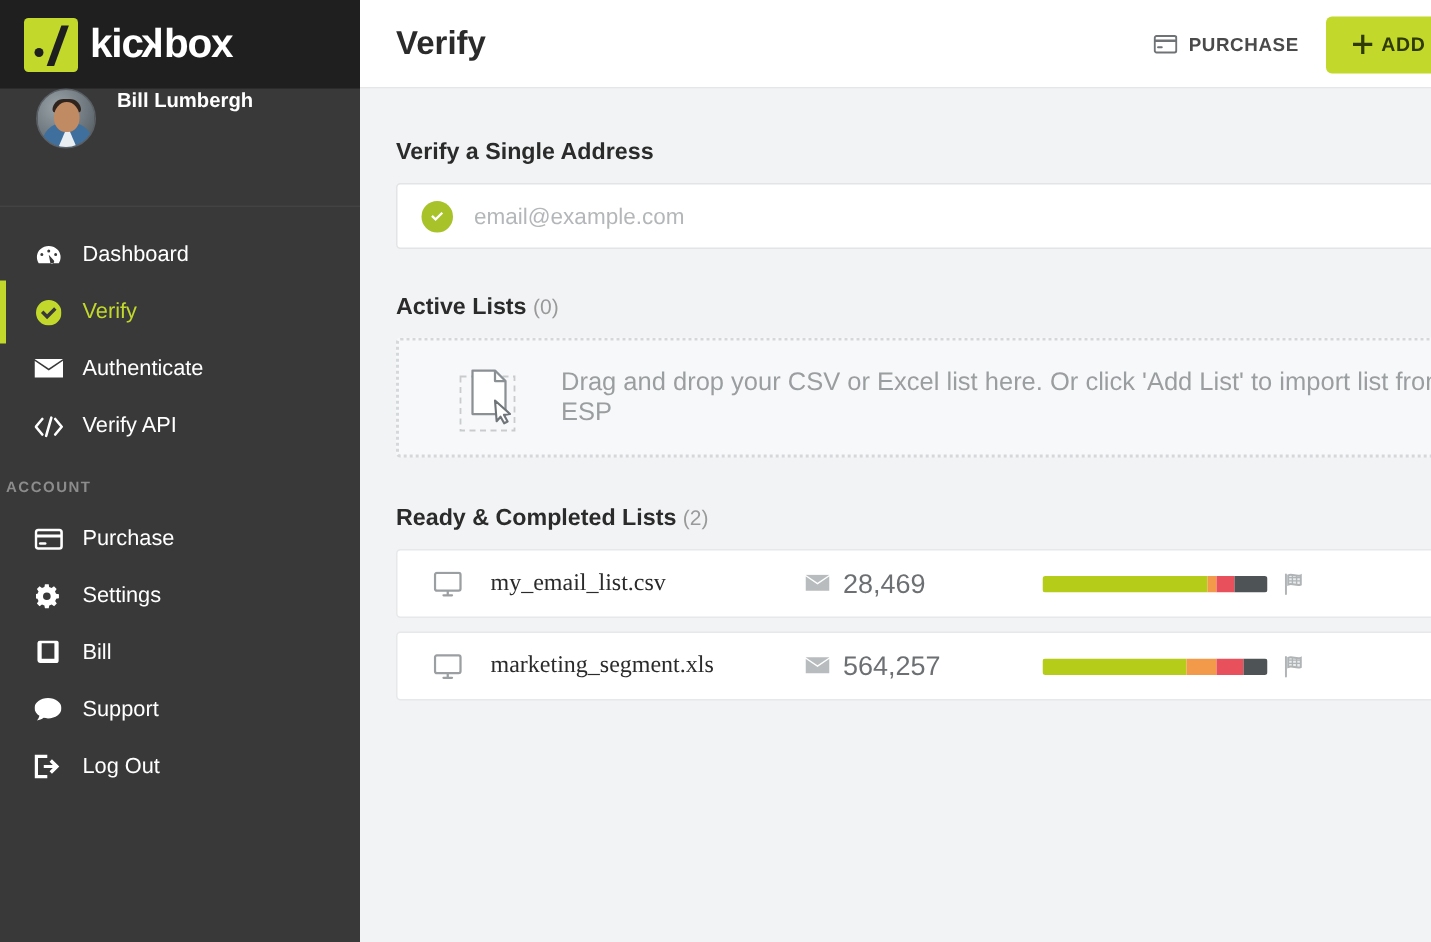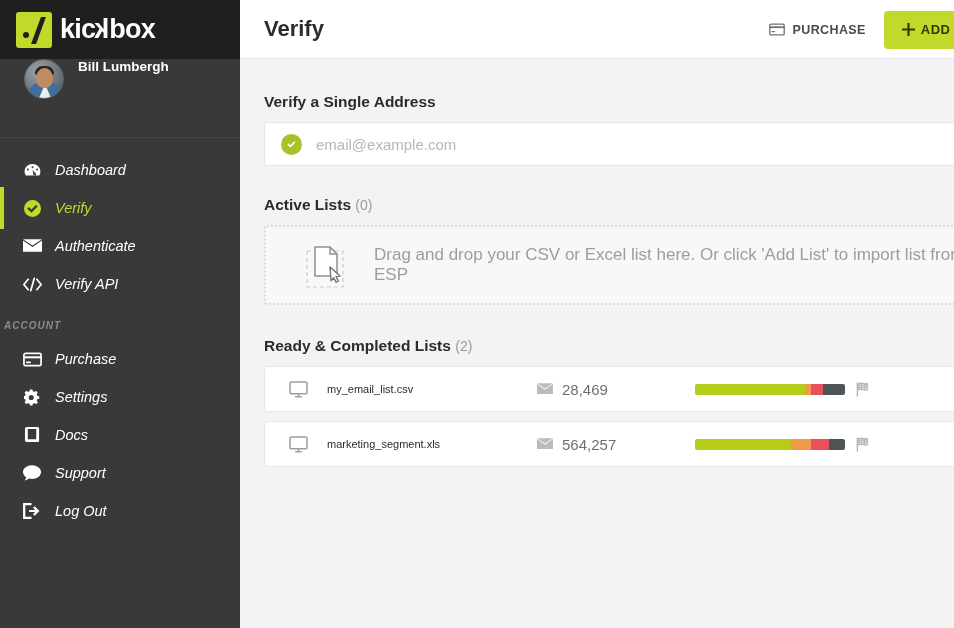--- a/index.html
+++ b/index.html
@@ -61,21 +61,21 @@
     background: #3f6f9c; left: 3px; bottom: 0;
   }
   .avatar .shirt {
     position: absolute; width: 12px; height: 14px; background: #e8eef2;
     left: 14px; bottom: 0; clip-path: polygon(50% 0, 100% 100%, 0 100%);
   }
   .user-name {
     color: #fff; font-size: 13.5px; font-weight: bold; margin-left: 14px;
   }
 
-  .nav { padding-top: 14px; font-style: italic; }
+  .nav { padding-top: 14px; }
   .nav-item {
     display: flex; align-items: center; height: 36px;
     padding-left: 21px; position: relative; cursor: pointer;
     margin-bottom: 2px;
   }
   .nav-item .ico {
     width: 22px; flex: 0 0 22px; display: flex; align-items: center;
     justify-content: center; color: #ffffff;
   }
   .nav-item .lbl {
@@ -148,25 +148,25 @@
   .dz-icon { width: 46px; height: 46px; position: relative; flex: 0 0 46px; }
   .dz-text { font-size: 17px; color: #9b9ea0; margin-left: 22px; }
 
   .list-card {
     background: #ffffff; border: 1px solid #e6e8e9; border-radius: 3px;
     height: 46px; width: 760px; display: flex; align-items: center;
     margin-bottom: 9px; position: relative;
   }
   .row-mon { margin-left: 24px; flex: 0 0 20px; }
   .row-name {
-    font-size: 11px; color: #2b2b2b; margin-left: 18px;
-    width: 210px; overflow: hidden; white-space: nowrap;
+    font-size: 16px; color: #2b2b2b; margin-left: 18px;
+    width: 210px; overflow: hidden; white-space: nowrap; font-family: Liberation Serif, serif;
   }
   .row-count-wrap { display: flex; align-items: center; gap: 9px; width: 150px; }
-  .row-count { font-size: 15px; color: #6d7073; }
+  .row-count { font-size: 18px; color: #6d7073; }
   .bar {
     width: 150px; height: 11px; border-radius: 2px; overflow: hidden;
     display: flex; margin-left: 8px;
   }
   .bar i { display: block; height: 100%; }
   .row-flag { margin-left: 11px; }
 
   svg { display: block; }
 </style>
 </head>
@@ -256,21 +256,21 @@
         <span class="lbl">Settings</span>
       </div>
 
       <div class="nav-item">
         <span class="ico">
           <svg width="17" height="16" viewBox="0 0 18 17" fill="currentColor">
             <path d="M3 0h11.5c.8 0 1.5.7 1.5 1.5v13c0 .8-.7 1.5-1.5 1.5H3c-1.1 0-2-.9-2-2V2c0-1.1.9-2 2-2zm1 2v11h9V2H4z"></path>
             <path d="M5.5 4h6v1.4h-6zM5.5 6.7h6v1.4h-6z" fill="#393939"></path>
           </svg>
         </span>
-        <span class="lbl">Docs</span>
+        <span class="lbl">Bill</span>
       </div>
 
       <div class="nav-item">
         <span class="ico">
           <svg width="18" height="16" viewBox="0 0 20 17" fill="currentColor">
             <path d="M10 0C4.5 0 0 3.3 0 7.4c0 2.3 1.4 4.4 3.6 5.7-.2 1.3-.9 2.6-1.9 3.6 1.9-.3 3.7-1 5.1-2 1 .2 2.1.4 3.2.4 5.5 0 10-3.3 10-7.7C20 3.3 15.5 0 10 0z"></path>
           </svg>
         </span>
         <span class="lbl">Support</span>
       </div>

